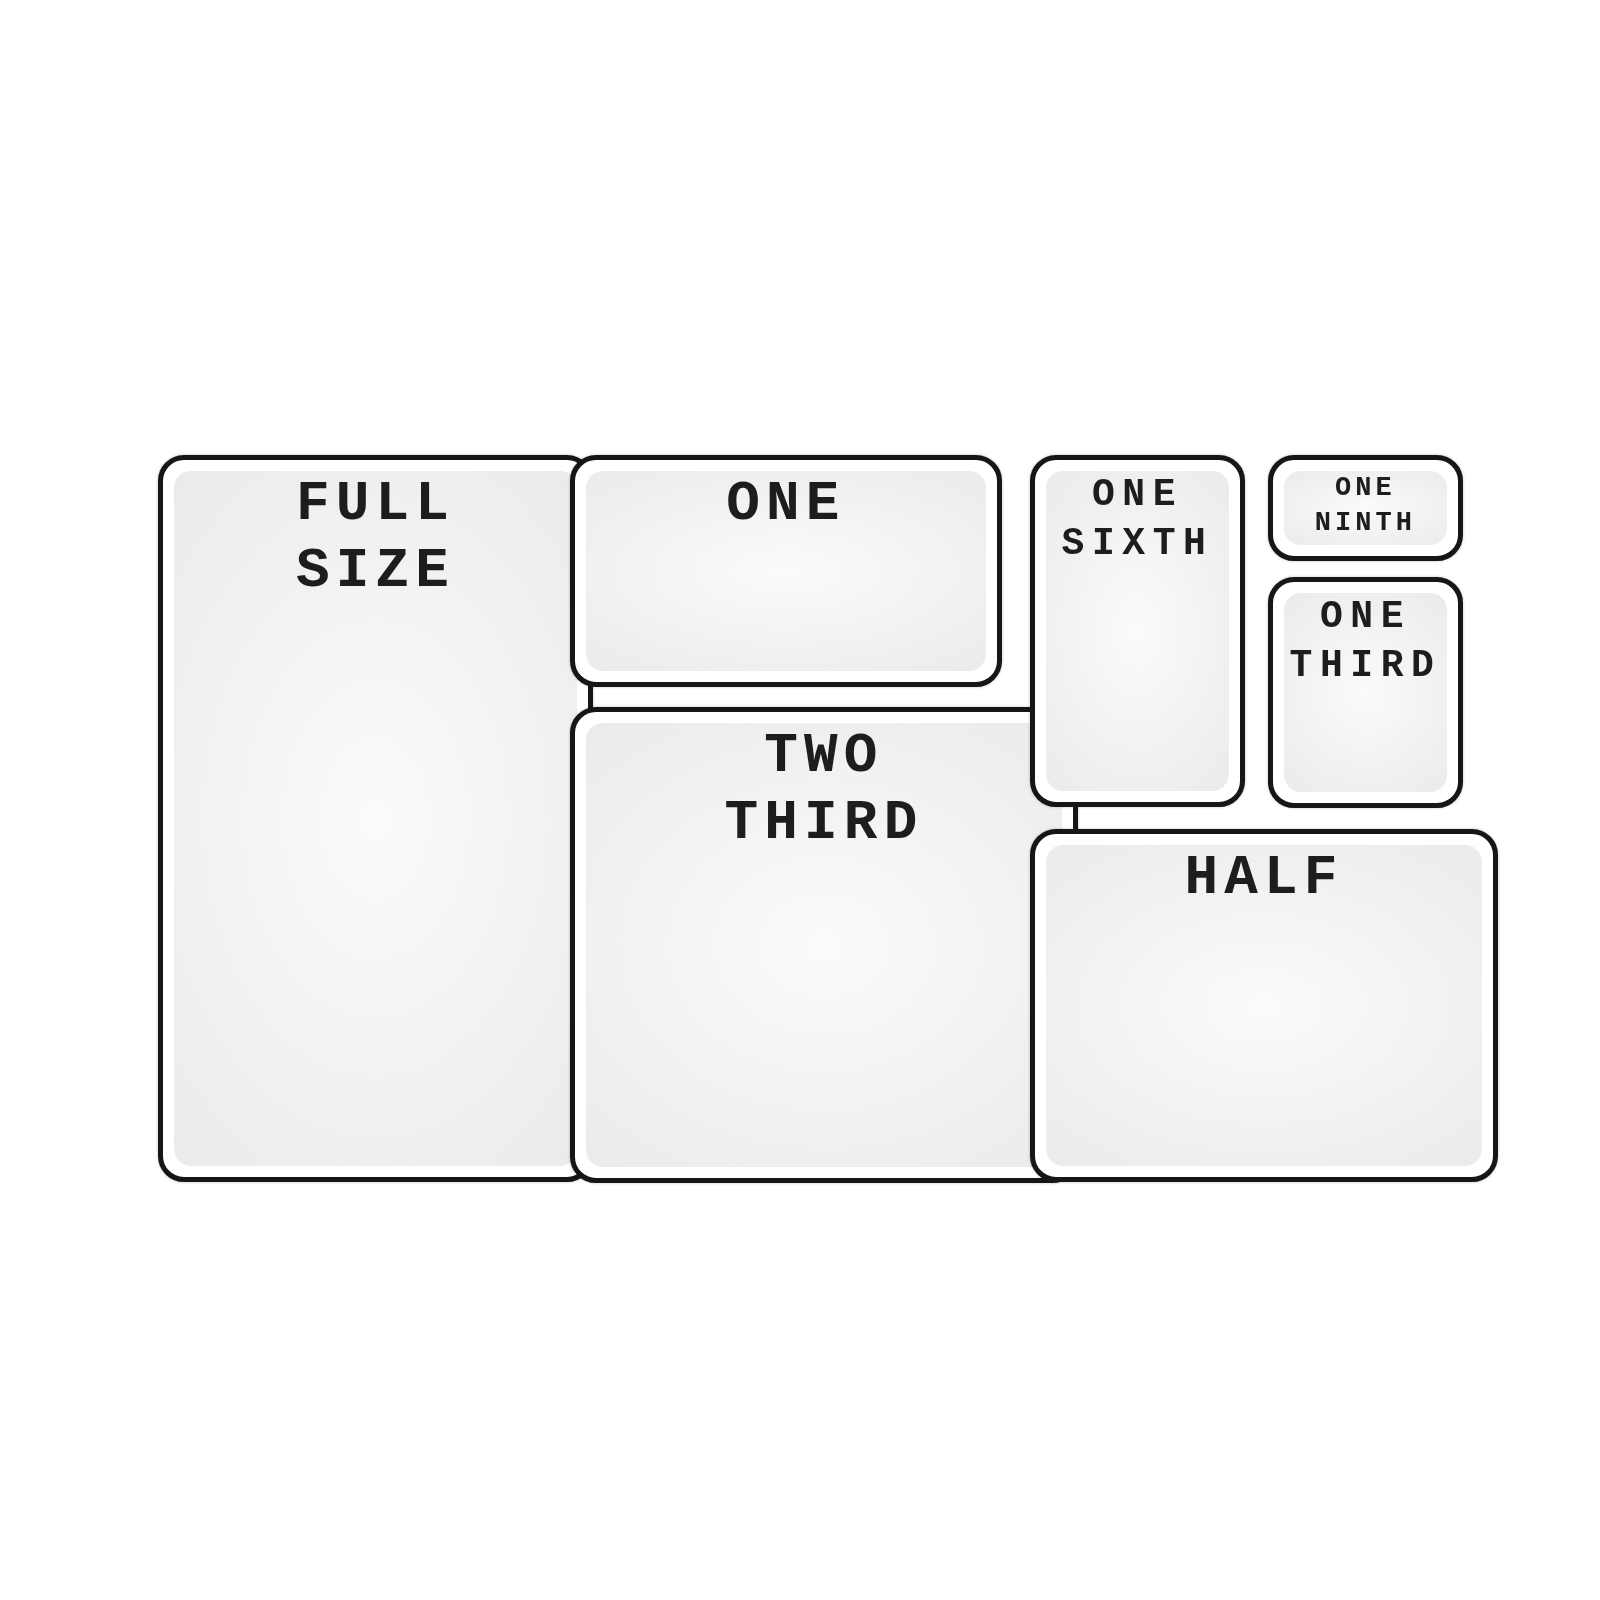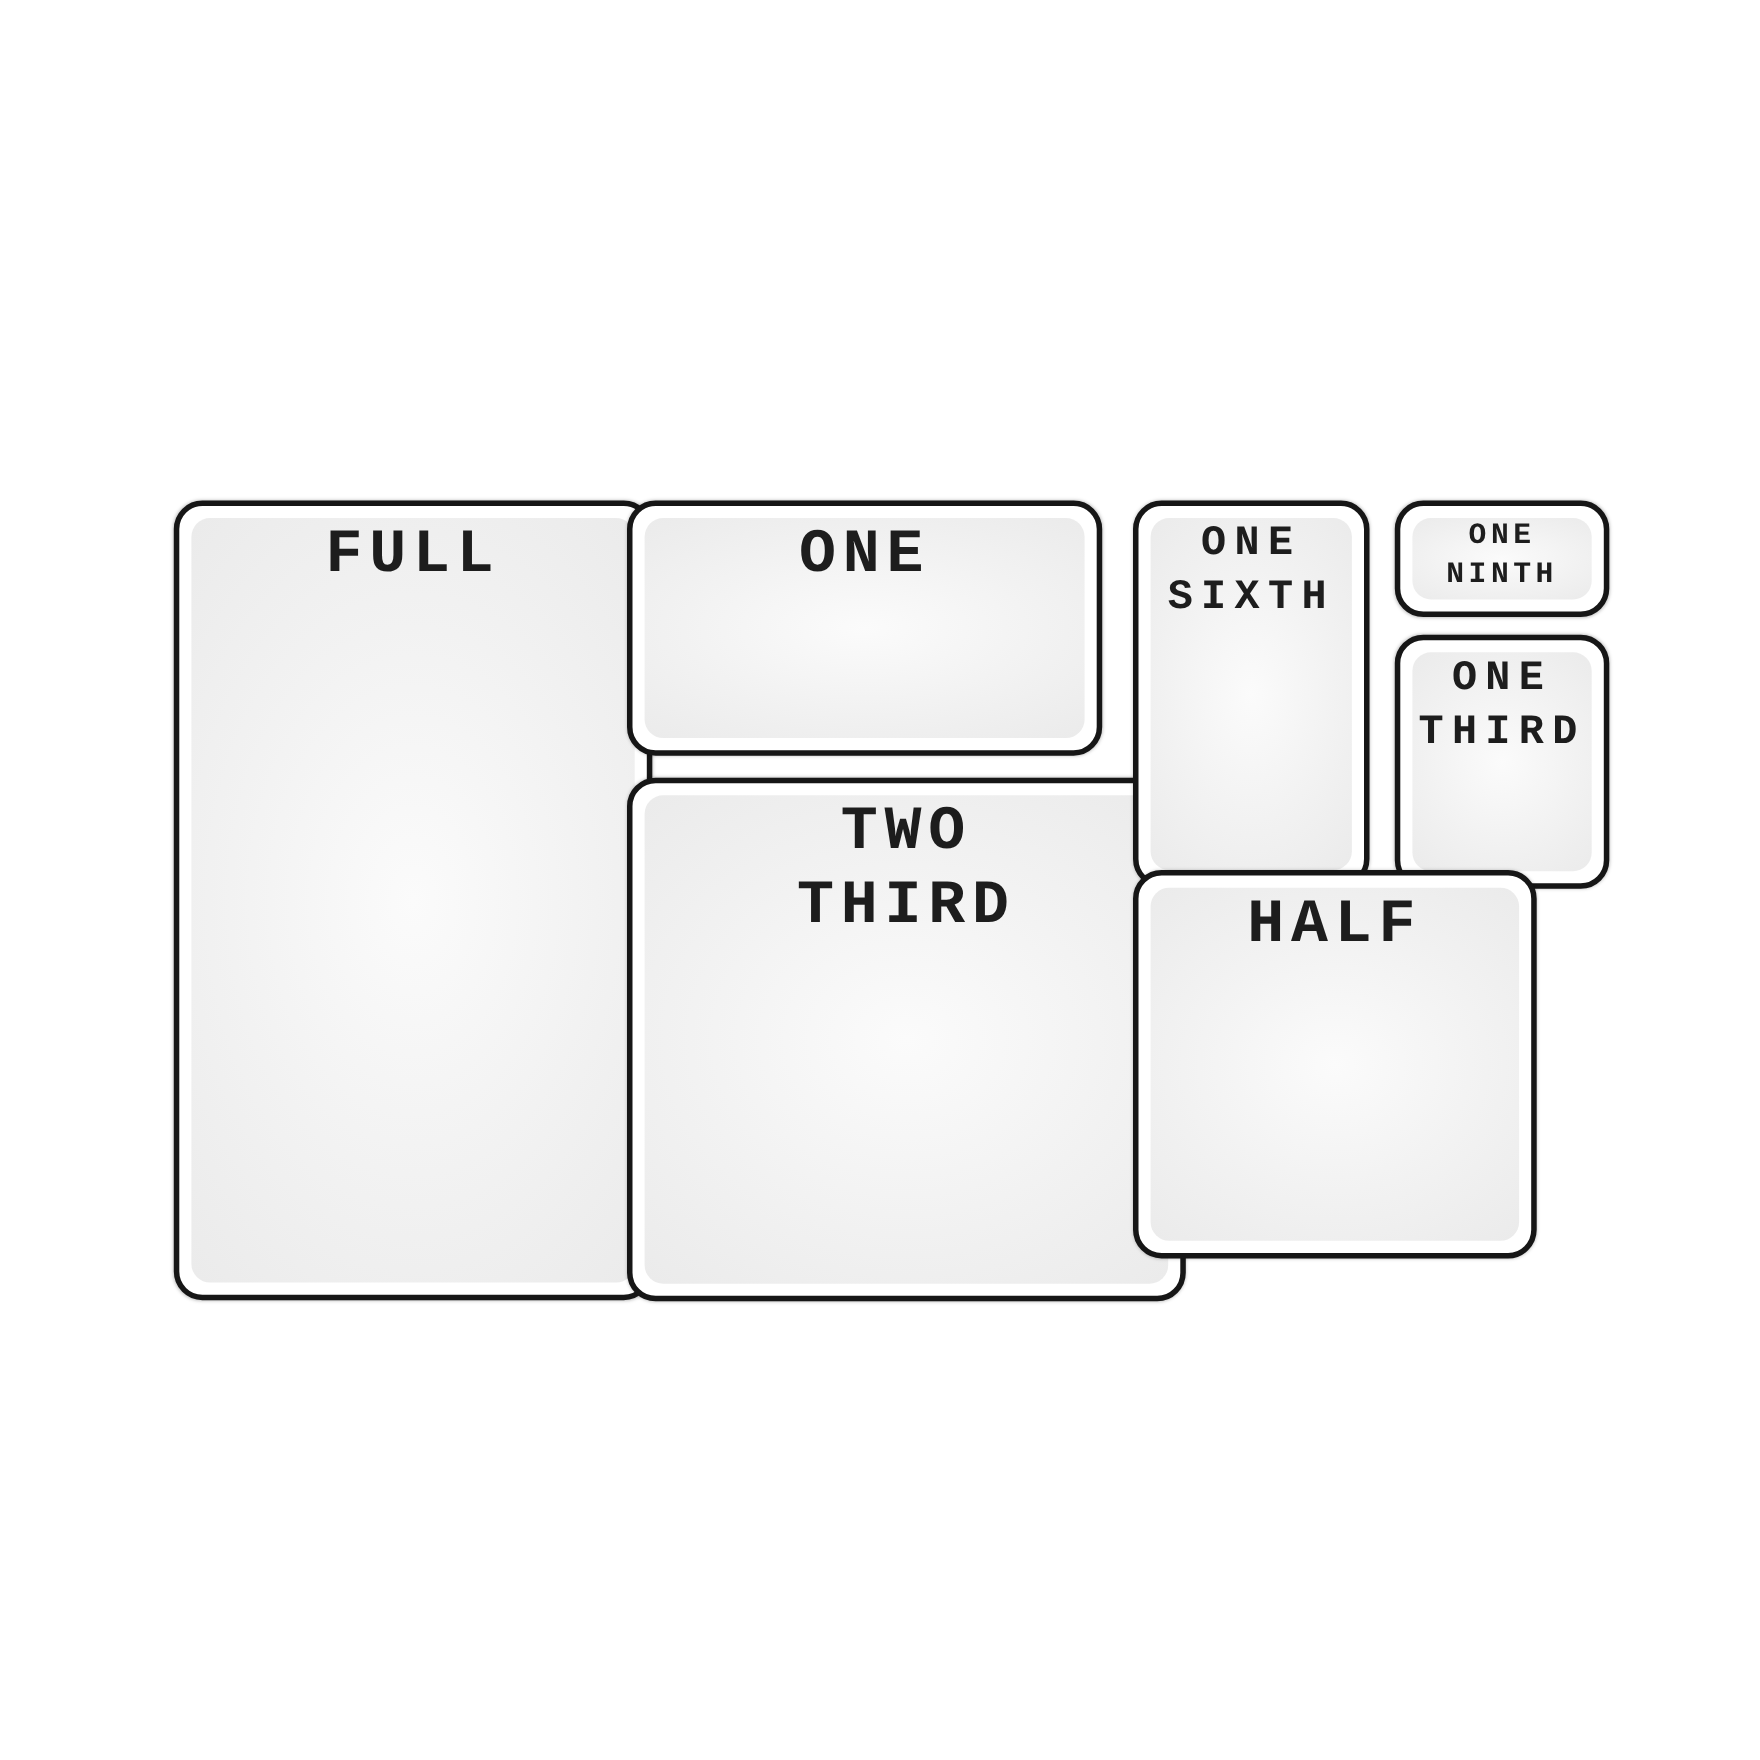--- a/index.html
+++ b/index.html
@@ -43,31 +43,32 @@
   .label-md{font-size:38px;line-height:1.28;letter-spacing:0.2em;}
   .label-sm{font-size:27px;line-height:1.3;letter-spacing:0.15em;}
 
   
   .full       {left:110px;  top:455px; width:435px; height:727px;margin-left:48px;}
   .one-third  {left:570px;  top:455px; width:432px; height:232px;}
   .two-thirds {left:570px;  top:707px; width:508px; height:476px;}
   .one-fourth {left:1030px; top:455px; width:215px; height:352px;}
   .one-ninth  {left:1268px; top:455px; width:195px; height:106px;}
   .one-sixth  {left:1268px; top:577px; width:195px; height:231px;}
-  .half       {left:1030px; top:791px; width:367px; height:353px;}
+  .half       {left:1030px; top:829px; width:468px; height:353px;}
 </style>
 </head>
 <body>
 
 <div class="stage">
 
   <div class="panel full">
     <div class="inner">
       <div class="label label-lg">
         <span>FULL</span>
+        <span>SIZE</span>
       </div>
     </div>
   </div>
 
   <div class="panel one-third">
     <div class="inner">
       <div class="label label-lg">
         <span>ONE</span>
       </div>
     </div>

